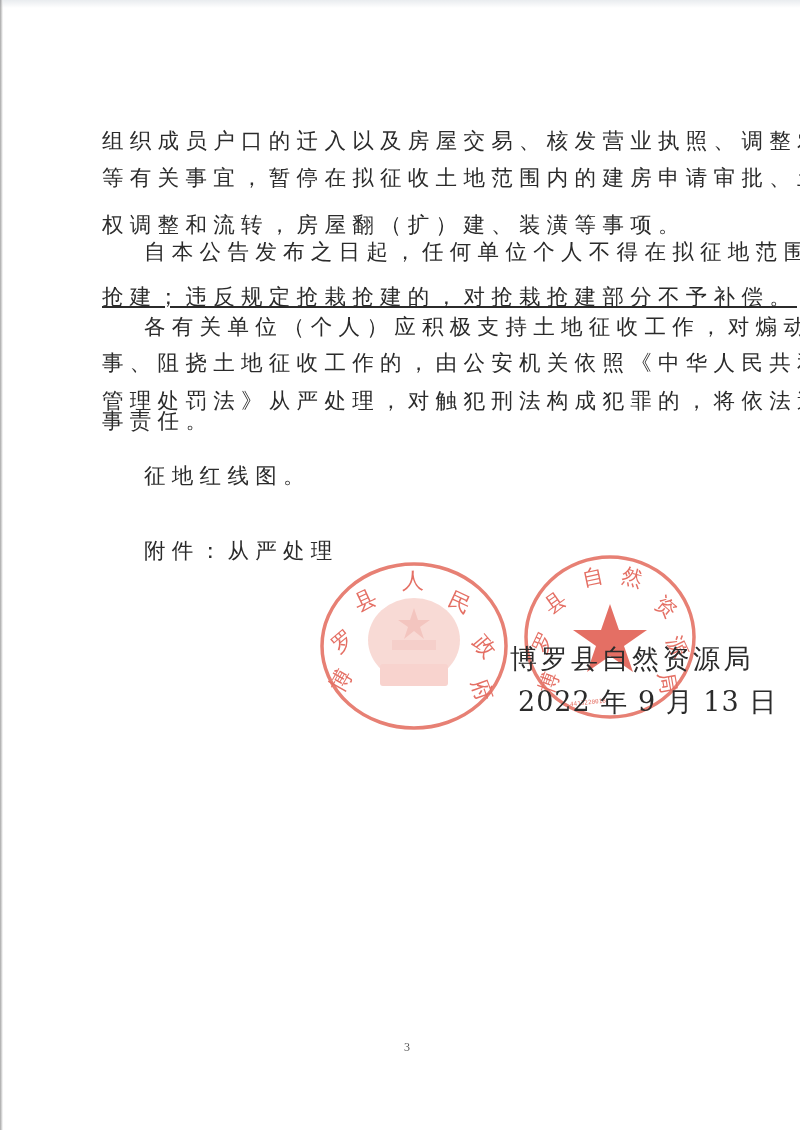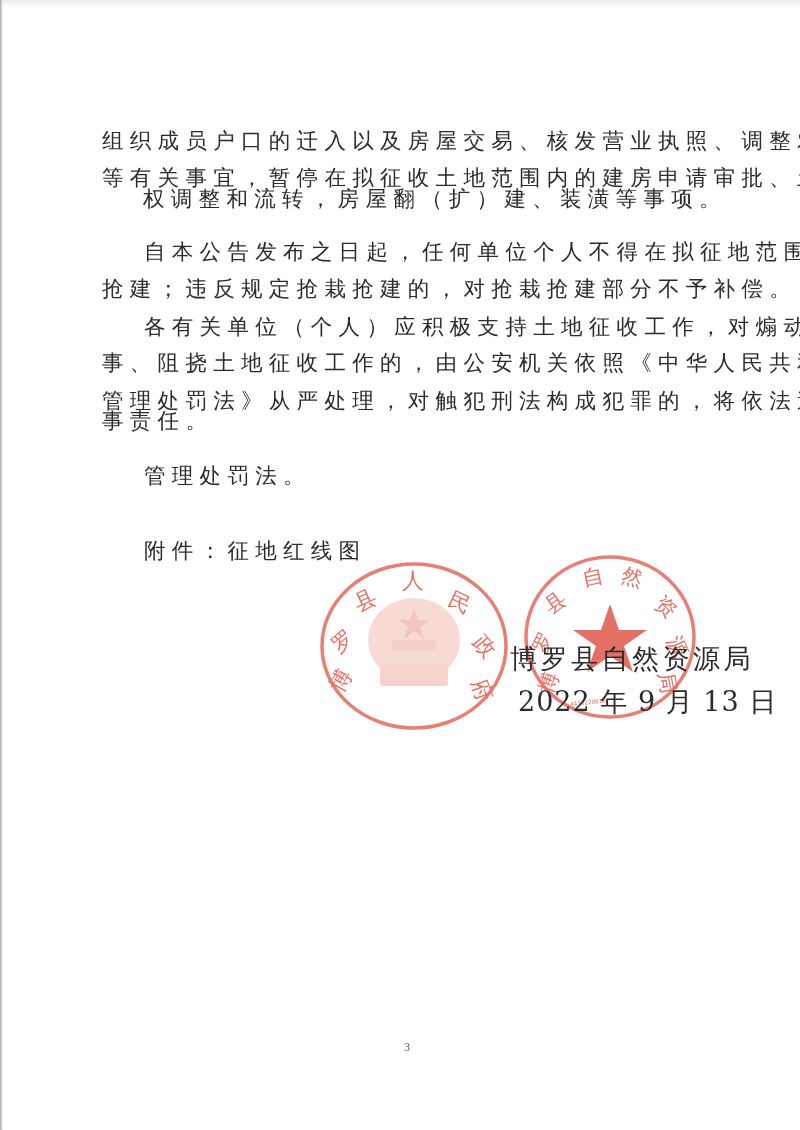--- a/index.html
+++ b/index.html
@@ -65,29 +65,29 @@
   </style>
 </head>
 <body>
 
 <div class="page-edge-top"></div>
 <div class="page-edge-left"></div>
 
 <div>
   <div class="line" style="top:128px;">组织成员户口的迁入以及房屋交易、核发营业执照、调整农业结构</div>
   <div class="line" style="top:165px;">等有关事宜，暂停在拟征收土地范围内的建房申请审批、土地使用</div>
-  <div class="line" style="top:186px;margin-left:41px;">权调整和流转，房屋翻（扩）建、装潢等事项。</div>
+  <div class="line" style="top:212px;">权调整和流转，房屋翻（扩）建、装潢等事项。</div>
   <div class="line indent" style="top:239px;">自本公告发布之日起，任何单位个人不得在拟征地范围内抢栽</div>
-  <div class="line" style="top:276px;">抢建；违反规定抢栽抢建的，对抢栽抢建部分不予补偿。</div>
+  <div class="line" style="top:284px;text-decoration:underline;">抢建；违反规定抢栽抢建的，对抢栽抢建部分不予补偿。</div>
   <div class="line indent" style="top:314px;">各有关单位（个人）应积极支持土地征收工作，对煽动群众闹</div>
   <div class="line" style="top:350px;">事、阻挠土地征收工作的，由公安机关依照《中华人民共和国治安</div>
   <div class="line" style="top:388px;">管理处罚法》从严处理，对触犯刑法构成犯罪的，将依法追究其刑</div>
   <div class="line" style="top:408px;">事责任。</div>
-  <div class="line indent" style="top:463px;">管理处罚法。</div>
-  <div class="line indent" style="top:538px;">附件：征地红线图</div>
+  <div class="line indent" style="top:463px;">征地红线图。</div>
+  <div class="line indent" style="top:538px;">附件：从严处理</div>
 </div>
 
 <svg class="stamp" style="left:318px; top:560px;" width="192" height="172" viewBox="0 0 192 172">
   <ellipse cx="96" cy="86" rx="92" ry="82" fill="none" stroke="#e36a5c" stroke-width="3.5"></ellipse>
   <g opacity="0.55">
     <ellipse cx="96" cy="80" rx="46" ry="42" fill="#f1b0a6"></ellipse>
     <rect x="62" y="104" width="68" height="22" rx="3" fill="#eea096"></rect>
     <polygon points="96,48 100,60 112,60 102,67 106,79 96,71 86,79 90,67 80,60 92,60" fill="#e58477"></polygon>
     <rect x="74" y="80" width="44" height="10" fill="#e9998e"></rect>
   </g>

